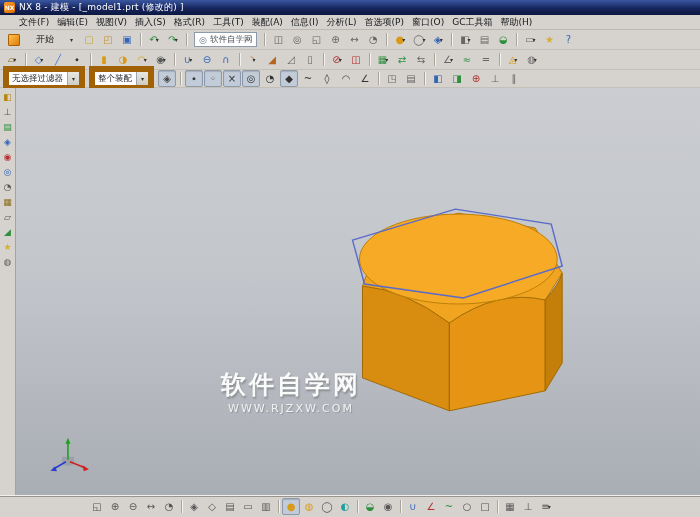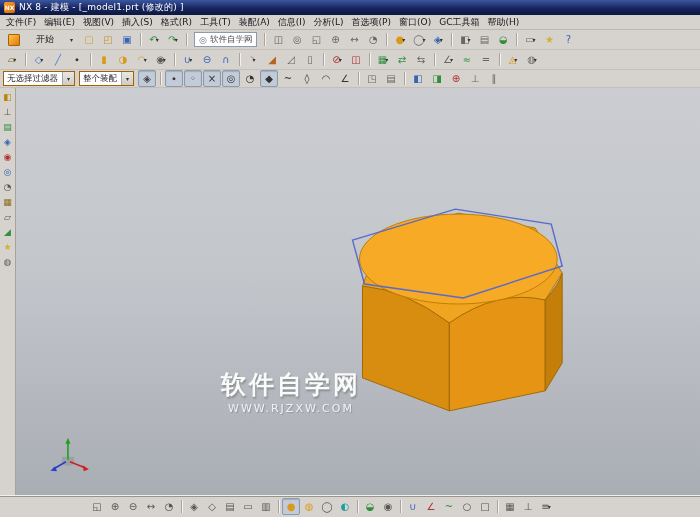--- a/index.html
+++ b/index.html
@@ -5,39 +5,39 @@
   html,body{margin:0;padding:0;}
   body{width:700px;height:517px;overflow:hidden;font-family:"DejaVu Sans","Liberation Sans",sans-serif;background:#d6d3ce;-webkit-font-smoothing:antialiased;}
   .app{width:700px;height:517px;display:flex;flex-direction:column;}
 
   
   .titlebar{height:15px;background:linear-gradient(180deg,#3a57a0 0%,#17255f 55%,#0d1840 100%);display:flex;align-items:center;gap:4px;padding:0 4px;color:#fff;font-size:9px;flex:0 0 auto;}
   .nxlogo{width:11px;height:11px;background:linear-gradient(135deg,#ff9d2e,#d96a00);border-radius:2px;color:#fff;font-size:6px;font-weight:bold;display:flex;align-items:center;justify-content:center;}
   .title-text{white-space:nowrap;letter-spacing:.2px;}
 
   
-  .menubar{height:14px;background:#d6d3ce;border-bottom:1px solid #bcb8b0;display:flex;align-items:center;font-size:9px;color:#14161a;padding-left:2px;flex:0 0 auto;}
+  .menubar{height:14px;background:#d6d3ce;border-bottom:1px solid #bcb8b0;display:flex;align-items:center;font-size:9px;color:#14161a;padding-left:15px;flex:0 0 auto;}
   .mi{padding:0 4px;white-space:nowrap;cursor:default;}
 
   
   .trow{background:#d6d3ce;border-bottom:1px solid #c4c0b8;display:flex;align-items:center;padding:0 3px;flex:0 0 auto;}
   .trow1{height:19px;}
   .trow2{height:19px;}
   .trow3{height:17px;}
   .strip{display:inline-flex;align-items:center;gap:1px;}
   .ticon{width:16px;height:15px;display:inline-flex;align-items:center;justify-content:center;font-size:10px;line-height:1;border:1px solid transparent;border-radius:2px;cursor:default;}
   .ticon.on{background:#c2cbd8;border-color:#8d9aac;box-shadow:inset 0 1px 1px rgba(0,0,0,.15);}
   .ticon .da{font-size:6px;color:#333;margin-left:-2px;}
   .tsep{width:1px;height:13px;background:#a8a49c;box-shadow:1px 0 0 #f4f2ee;margin:0 3px;flex:0 0 auto;}
   .start-btn{display:inline-flex;align-items:center;gap:16px;height:16px;padding:0 4px;font-size:9px;color:#14161a;border:1px solid transparent;border-radius:2px;margin-right:2px;}
   .start-ic{width:10px;height:10px;background:linear-gradient(135deg,#ffc24e,#e07c07);border:1px solid #a95f05;border-radius:1px;}
   .da{font-size:6px;color:#333;}
   .cmdfinder{display:inline-flex;align-items:center;gap:3px;background:#fff;border:1px solid #8d9aac;height:13px;padding:0 4px;font-size:8.5px;color:#4a4f57;margin:0 4px;}
   .cf-ic{font-size:9px;color:#6b7280;}
-  .combo{display:inline-flex;align-items:center;background:#fff;border:1px solid #a16207;height:13px;font-size:8.5px;color:#1c1f24;padding-left:3px;margin-right:4px;white-space:nowrap;}
+  .combo{display:inline-flex;align-items:center;background:#fff;border:6px solid #a16207;height:13px;font-size:8.5px;color:#1c1f24;padding-left:3px;margin-right:4px;white-space:nowrap;}
   .combo .arrow{width:11px;height:13px;background:linear-gradient(#e9e7e2,#cfccc5);border-left:1px solid #9aa5b5;font-size:6px;color:#333;display:flex;align-items:center;justify-content:center;margin-left:4px;}
 
   
   .promptbar{height:17px;background:#d6d3ce;border-bottom:1px solid #98948b;display:flex;align-items:center;font-size:9.5px;font-weight:bold;color:#17191d;padding-left:5px;flex:0 0 auto;}
 
   
   .main{flex:1 1 auto;display:flex;min-height:0;}
   .resourcebar{width:15px;flex:0 0 auto;background:#d6d3ce;border-right:1px solid #a7a29a;display:flex;flex-direction:column;align-items:center;padding-top:2px;}
   .resourcebar .ticon{width:13px;height:13px;font-size:9px;}
   .viewport{flex:1 1 auto;position:relative;overflow:hidden;background:linear-gradient(180deg,#cbcdd2 0%,#c3c6cb 45%,#a9adb4 100%);}

